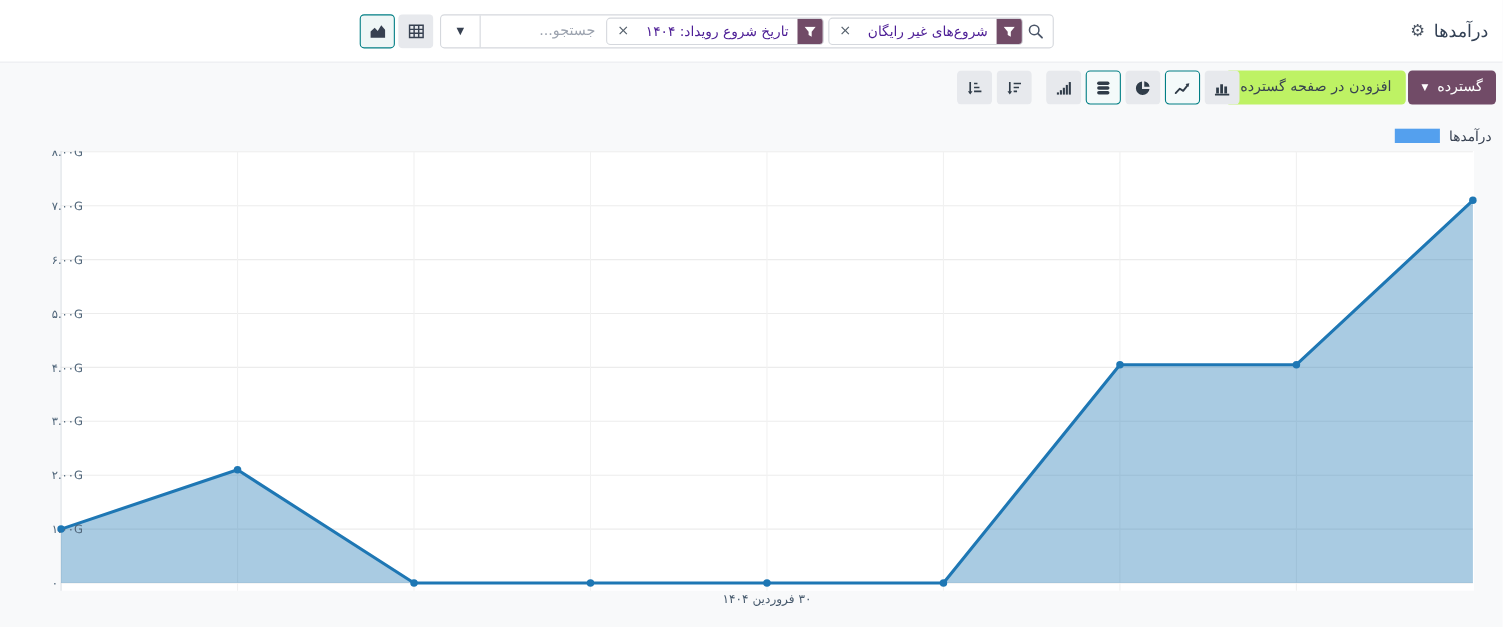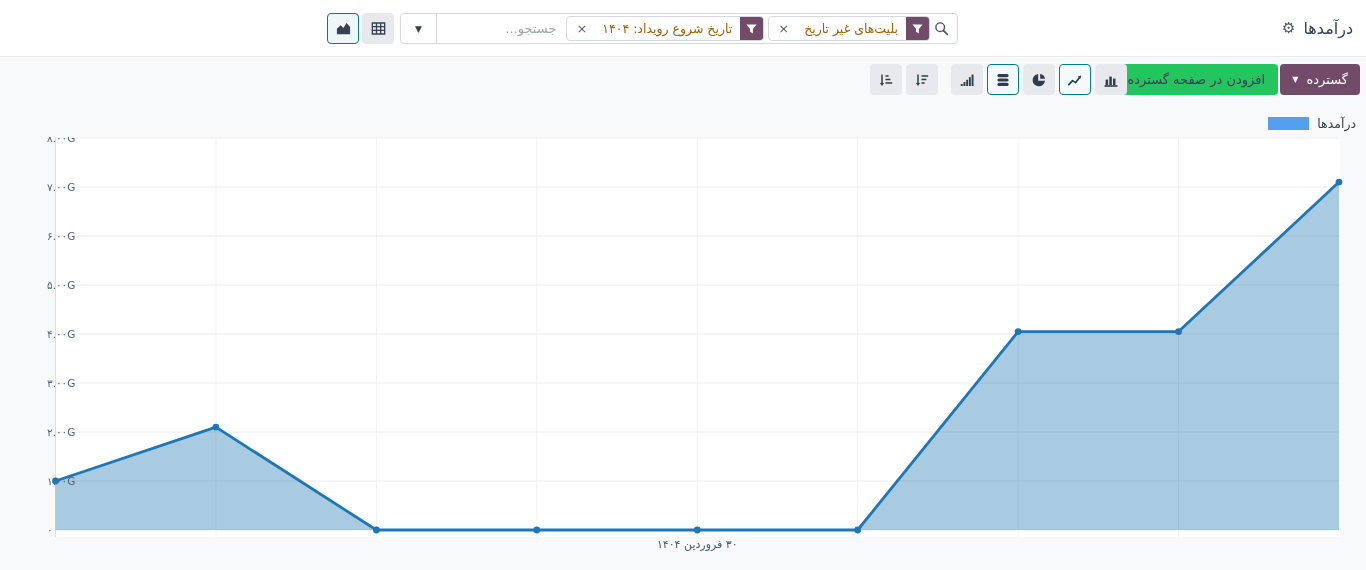--- a/index.html
+++ b/index.html
@@ -39,21 +39,21 @@
   .search-main { flex: 1; display: flex; align-items: center; padding: 0 8px 0 4px; gap: 4px; overflow: hidden; }
   .sicon { display: flex; align-items: center; color: #4a5568; flex-shrink: 0; }
   .facet {
     display: flex; align-items: center; height: 25px; flex-shrink: 0;
     border: 1px solid #d5d8dd; border-radius: 4px; overflow: hidden; background: #fff;
   }
   .facet-ico {
     background: #714b67; width: 23px; align-self: stretch;
     display: flex; align-items: center; justify-content: center; color: #fff;
   }
-  .facet-label { padding: 0 8px; font-size: 12.5px; color: #a16207; white-space: nowrap; }
+  .facet-label { padding: 0 8px; font-size: 12.5px; color: #4c1d95; white-space: nowrap; }
   .facet-x { padding: 0 7px 0 9px; color: #55606c; font-size: 13px; cursor: pointer; line-height: 1; }
   .sinput {
     flex: 1; min-width: 50px; border: none; outline: none; background: transparent;
     font-family: "DejaVu Sans", sans-serif; font-size: 13px; color: #374151; padding: 0 6px;
   }
   .sinput::placeholder { color: #9ca3af; }
   .search-caret {
     width: 36px; display: flex; align-items: center; justify-content: center;
     border-inline-start: 1px solid #d5d8dd; cursor: pointer; color: #374151; font-size: 9px;
   }
@@ -61,21 +61,21 @@
   
   .btn-measures {
     position: absolute; right: 6px; top: 64px; height: 31px; padding: 0 12px;
     background: #714b67; color: #fff; border: none; border-radius: 4px;
     font-family: "DejaVu Sans", sans-serif; font-size: 13px;
     display: flex; align-items: center; gap: 8px; cursor: pointer;
   }
   .btn-measures .caret { font-size: 8px; }
   .btn-spread {
     position: absolute; right: 88px; top: 64px; height: 31px; padding: 0 13px;
-    background: #22c55e; color: #374151; border: none; border-radius: 4px;
+    background: #bef264; color: #374151; border: none; border-radius: 4px;
     font-family: "DejaVu Sans", sans-serif; font-size: 13px;
     display: flex; align-items: center; cursor: pointer;
   }
   .icon-row { position: absolute; right: 239px; top: 64px; display: flex; direction: rtl; gap: 4px; }
   .ibtn {
     width: 32px; height: 31px; border-radius: 4px; border: 1px solid transparent;
     background: #e7e9ed; color: #303c49; display: flex; align-items: center; justify-content: center;
     cursor: pointer;
   }
   .ibtn.active { background: #f4fafa; border: 1.5px solid #017e84; }
@@ -108,21 +108,21 @@
             <circle cx="6.6" cy="6.6" r="4.6" fill="none" stroke="currentColor" stroke-width="1.5"></circle>
             <line x1="10.2" y1="10.2" x2="14.2" y2="14.2" stroke="currentColor" stroke-width="1.7" stroke-linecap="round"></line>
           </svg>
       </span>
       <div class="facet">
         <span class="facet-ico">
           <svg width="11" height="10" viewBox="0 0 11 10">
               <path d="M0.4 0.4 H10.6 L6.9 4.9 V9.4 L4.1 7.8 V4.9 Z" fill="currentColor"></path>
             </svg>
         </span>
-        <span class="facet-label">بلیت‌های غیر تاریخ</span>
+        <span class="facet-label">شروع‌های غیر رایگان</span>
         <span class="facet-x">×</span>
       </div>
       <div class="facet">
         <span class="facet-ico">
           <svg width="11" height="10" viewBox="0 0 11 10">
               <path d="M0.4 0.4 H10.6 L6.9 4.9 V9.4 L4.1 7.8 V4.9 Z" fill="currentColor"></path>
             </svg>
         </span>
         <span class="facet-label">تاریخ شروع رویداد: ۱۴۰۴</span>
         <span class="facet-x">×</span>

